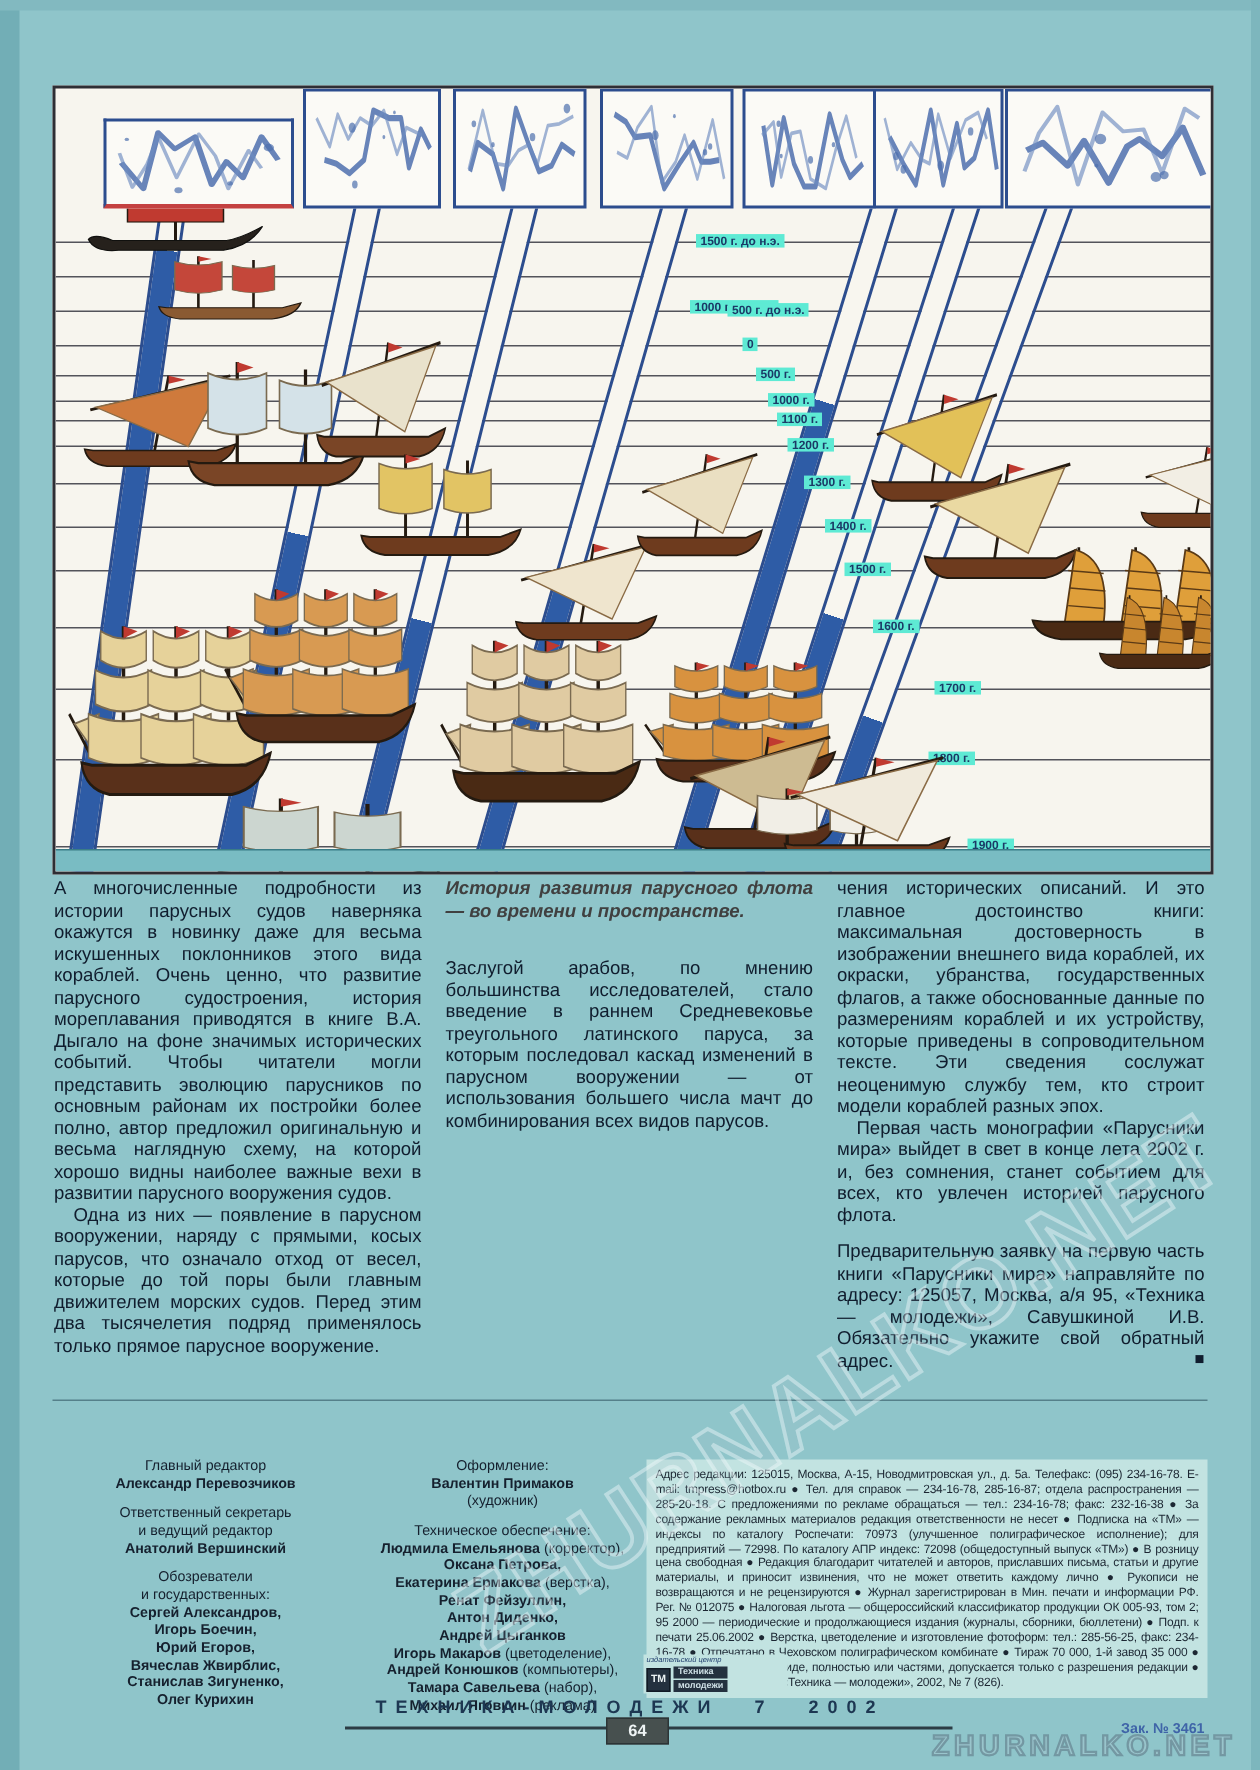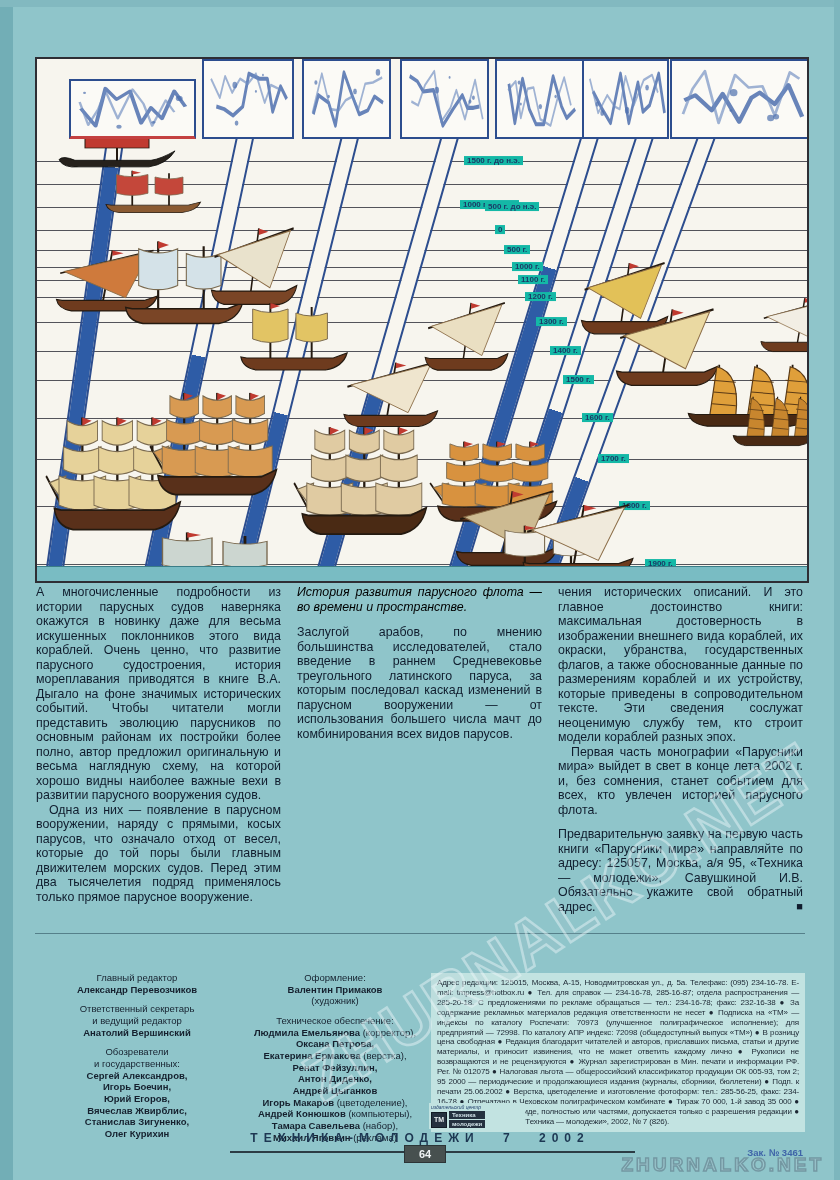--- a/index.html
+++ b/index.html
@@ -10,34 +10,34 @@
   .edge{position:absolute;pointer-events:none;}
   .e-left{left:0;top:0;width:13px;height:1180px;background:#72aeb6;}
   .e-top{left:0;top:0;width:840px;height:7px;background:#82b9c0;}
   .e-right{right:0;top:0;width:6px;height:1180px;background:#7db6bd;}
 
   
   .panel{position:absolute;left:35px;top:57px;width:770px;height:522px;
     background:#f7f5ee;border:2px solid #2e2e34;overflow:hidden;}
   .hline{position:absolute;left:0;width:770px;height:1px;background:#53535a;}
   .tlabel{position:absolute;font-size:8px;font-weight:bold;color:#1b3a66;
-    white-space:nowrap;transform:translateY(-55%);background:#14b8a6;padding:0 3px;z-index:3;}
+    white-space:nowrap;transform:translateY(-55%);background:#5eead4;padding:0 3px;z-index:3;}
   .band{position:absolute;width:14px;border:2px solid #2c4d8e;transform-origin:top center;z-index:2;}
   .map-box{position:absolute;background:#fbfaf6;border:2px solid #2c4d8e;z-index:4;overflow:hidden;}
   .map-box.first{border-bottom:3px solid #c44141;}
   .sea{position:absolute;left:0;bottom:0;width:770px;height:14px;background:#79bcc3;border-top:1px solid #3a7d87;z-index:5;}
   .ship{position:absolute;z-index:3;}
 
   
   .article{position:absolute;left:36px;top:585px;width:768px;height:350px;
     display:flex;gap:16px;color:#101d2e;overflow:hidden;}
   .col{width:245px;font-size:12.4px;line-height:1.17;text-align:justify;}
   .col p{margin:0;text-indent:13px;}
   .col p.flush{text-indent:0;}
-  .col p.head2{font-weight:normal;font-style:italic;color:#000000;margin-bottom:11px;text-indent:0;}
+  .col p.head2{font-weight:bold;font-style:italic;color:#404040;margin-bottom:24px;text-indent:0;}
   .col p.boldp{font-weight:normal;margin-top:10px;}
   .endmark{float:right;font-size:11px;font-style:normal;}
 
   .sep{position:absolute;left:35px;top:933px;width:770px;height:1px;background:#55808a;}
 
   
   .credits{position:absolute;left:35px;top:943px;width:770px;height:196px;margin-top:24px;}
   .cleft,.cmid{position:absolute;top:5px;text-align:center;font-size:9.5px;line-height:1.23;color:#15202e;}
   .cleft{left:2px;width:200px;}
   .cmid{left:204px;width:192px;}
@@ -97,21 +97,21 @@
         <span class="tlabel" style="left: 488px; top: 238px;">1200 г.</span>
         <div class="hline" style="top: 263px;"></div>
         <span class="tlabel" style="left: 499px; top: 263px;">1300 г.</span>
         <div class="hline" style="top: 292px;"></div>
         <span class="tlabel" style="left: 513px; top: 292px;">1400 г.</span>
         <div class="hline" style="top: 321px;"></div>
         <span class="tlabel" style="left: 526px; top: 321px;">1500 г.</span>
         <div class="hline" style="top: 359px;"></div>
         <span class="tlabel" style="left: 545px; top: 359px;">1600 г.</span>
         <div class="hline" style="top: 400px;"></div>
-        <span class="tlabel" style="left: 561px; top: 400px;">1700 г.</span>
+        <span class="tlabel" style="left: 586px; top: 400px;">1700 г.</span>
         <div class="hline" style="top: 447px;"></div>
         <span class="tlabel" style="left: 582px; top: 447px;">1800 г.</span>
         <div class="hline" style="top: 505px;"></div>
         <span class="tlabel" style="left: 608px; top: 505px;">1900 г.</span>
       </div>
     <div id="bands">
         <div class="band" style="left: 70px; top: 75px; height: 448px; background: linear-gradient(rgb(248, 246, 239) 0%, rgb(248, 246, 239) 7%, rgb(46, 92, 166) 7%, rgb(46, 92, 166) 100%); transform: rotate(8deg);"></div>
         <div class="band" style="left: 200px; top: 74px; height: 452px; background: linear-gradient(rgb(248, 246, 239) 0%, rgb(248, 246, 239) 50%, rgb(46, 92, 166) 50%, rgb(46, 92, 166) 100%); transform: rotate(12deg);"></div>
         <div class="band" style="left: 305px; top: 74px; height: 456px; background: linear-gradient(rgb(248, 246, 239) 0%, rgb(248, 246, 239) 63%, rgb(46, 92, 166) 63%, rgb(46, 92, 166) 100%); transform: rotate(14deg);"></div>
         <div class="band" style="left: 405px; top: 74px; height: 460px; background: linear-gradient(rgb(248, 246, 239) 0%, rgb(248, 246, 239) 56%, rgb(46, 92, 166) 56%, rgb(46, 92, 166) 100%); transform: rotate(16deg);"></div>

